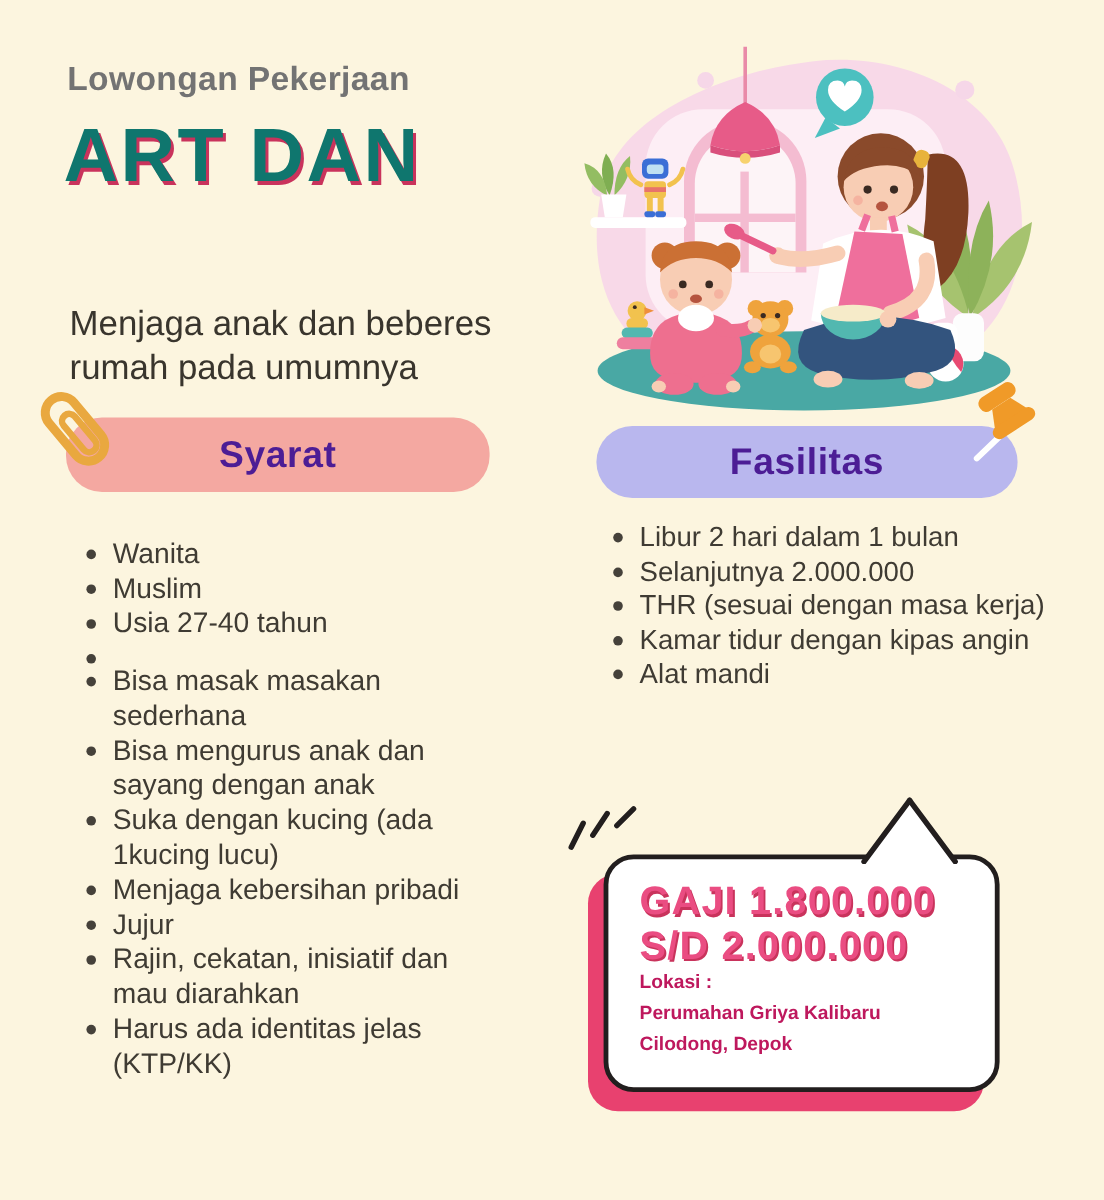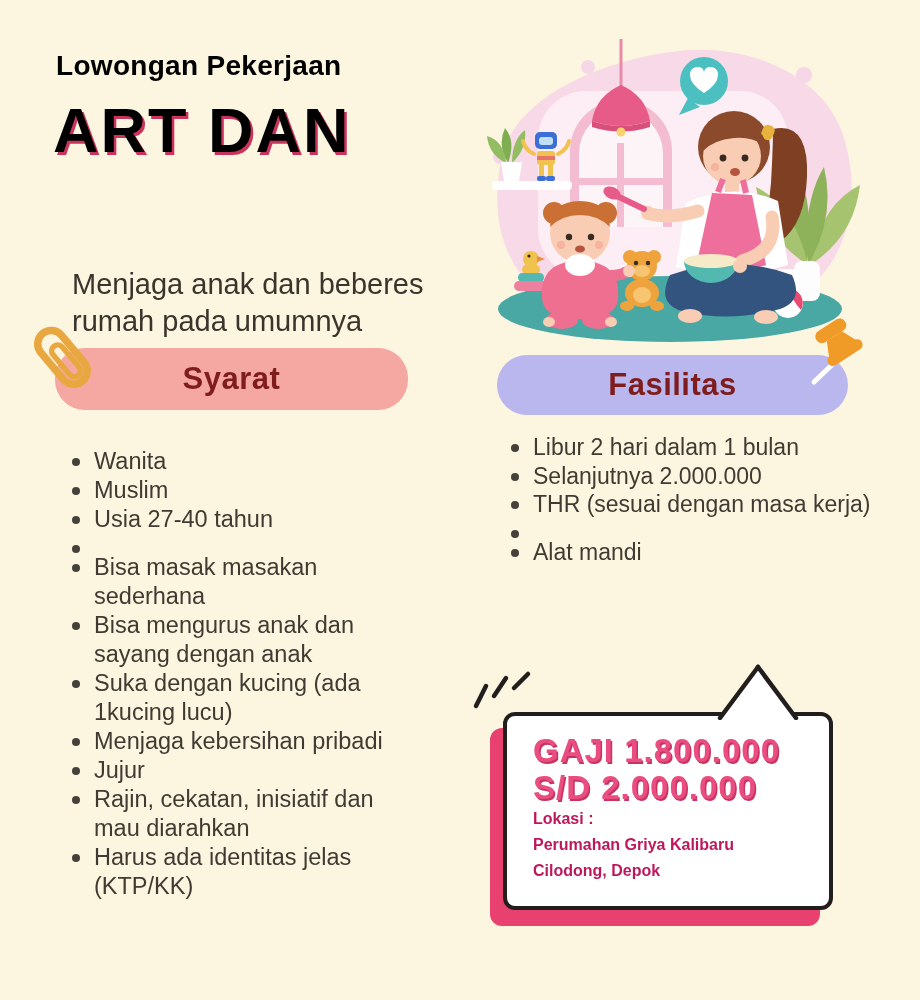--- a/index.html
+++ b/index.html
@@ -4,56 +4,56 @@
 <style>
   html,body{margin:0;padding:0;}
   .poster{
     position:relative; width:920px; height:1000px;
     background:#fcf5df; overflow:hidden;
     font-family:"Liberation Sans", sans-serif; color:#3f3b33;
   }
   
   .kicker{
     position:absolute; left:56px; top:50px;
-    font-size:28px; font-weight:bold; color:#000000; letter-spacing:.3px;
+    font-size:28px; font-weight:bold; color:#737373; letter-spacing:.3px;
   }
   .title{
     position:absolute; left:53px; top:94px; margin:0;
     font-size:63px; line-height:72px; font-weight:bold; letter-spacing:2px;
-    color:#000000; text-shadow:2.5px 3px 0 #c9335c;
+    color:#0f766e; text-shadow:2.5px 3px 0 #c9335c;
   }
   .subtitle{
-    position:absolute; left:56px; top:250px; margin:16px;
+    position:absolute; left:56px; top:250px; margin:2px;
     font-size:29px; line-height:37px; color:#39352d; font-weight:400;
   }
   
   .pill{
     position:absolute; display:flex; align-items:center; justify-content:center;
     border-radius:30px;
   }
   .pill-syarat{ left:55px; top:348px; width:353px; height:62px; background:#f4a8a1;}
   .pill-fasilitas{ left:497px; top:355px; width:351px; height:60px; background:#b9b7ee;}
   .pill .pill-label{
-    font-size:31px; font-weight:bold; color:#7f1d1d; letter-spacing:.5px;
+    font-size:31px; font-weight:bold; color:#4c1d95; letter-spacing:.5px;
   }
   
   ul.blist{ list-style:none; margin:0; padding:0; position:absolute; }
   .list-syarat{ left:66px; top:447px; width:358px; font-size:23.5px; }
   .list-syarat li{ line-height:29px; }
   .list-fasilitas{ left:505px; top:433px; width:372px; font-size:23px; }
   .list-fasilitas li{ line-height:28.5px; }
   ul.blist li{ display:flex; gap:14px; }
   ul.blist .dot{
     flex:0 0 auto; width:8px; height:8px; border-radius:50%;
     background:#45413a; margin-top:11px; margin-left:6px;
   }
   
   .bubble{
     position:absolute; left:503px; top:712px; width:330px; height:198px;
-    background:#ffffff; border:4px solid #221e1e; border-radius:12px;
+    background:#ffffff; border:4px solid #221e1e; border-radius:25px;
     box-shadow:-13px 16px 0 #e8416f; box-sizing:border-box;
     padding:16px 20px 0 26px;
   }
   .salary-line{
     font-size:33px; font-weight:bold; letter-spacing:1px; line-height:37px;
     color:#ea4d82; text-shadow:1.5px 2px 0 #c9335c;
   }
   .location{ font-size:16px; font-weight:bold; color:#be185d; line-height:26px;}
   .tail{ position:absolute; left:712px; top:664px; }
   .marks{ position:absolute; left:468px; top:658px; }
@@ -297,20 +297,21 @@
         <span>Selanjutnya 2.000.000</span>
       </li>
 
       <li>
         <span class="dot"></span>
         <span>THR (sesuai dengan masa kerja)</span>
       </li>
 
       <li>
         <span class="dot"></span>
+        <span>Kamar tidur dengan kipas angin</span>
       </li>
 
       <li>
         <span class="dot"></span>
         <span>Alat mandi</span>
       </li>
 
     </ul>
 
   <svg class="marks" width="70" height="62" viewBox="0 0 70 62">

